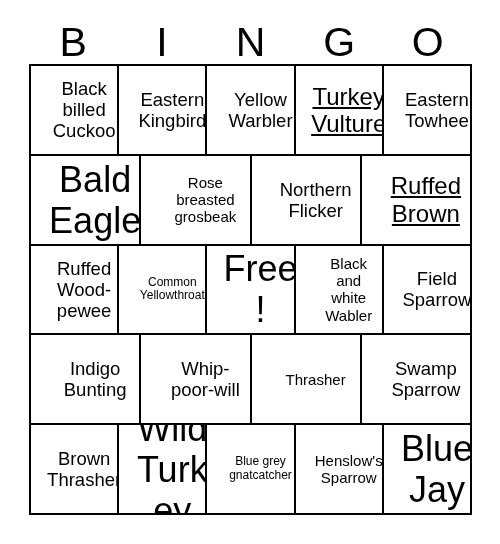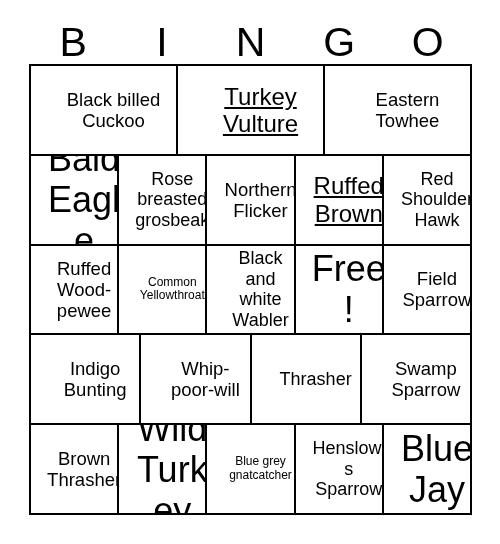--- a/index.html
+++ b/index.html
@@ -84,21 +84,21 @@
     width: 100%;
     line-height: 1.14;
     word-break: normal;
     overflow-wrap: break-word;
     hyphens: none;
     margin-left: 20px;
   }
 
   
   .fs-xsmall .cell-text { font-size: 12px; }
-  .fs-small  .cell-text { font-size: 18px; }
+  .fs-small  .cell-text { font-size: 15px; }
   .fs-medium .cell-text { font-size: 18.5px; }
   .fs-large  .cell-text { font-size: 24px; text-decoration: underline; }
   .fs-xlarge .cell-text { font-size: 36px; }
 </style>
 </head>
 <body>
 
 <div id="card">
 
   <div id="bingo-header">
@@ -107,56 +107,59 @@
     <div class="header-letter">N</div>
     <div class="header-letter">G</div>
     <div class="header-letter">O</div>
   </div>
 
   <div id="bingo-grid">
       <div class="bingo-row">
         <div class="bingo-cell fs-medium">
           <span class="cell-text">Black billed Cuckoo</span>
         </div>
+        <div class="bingo-cell fs-medium">
+          <span class="cell-text">Eastern Kingbird</span>
+        </div>
+        <div class="bingo-cell fs-medium">
+          <span class="cell-text">Yellow Warbler</span>
+        </div>
         <div class="bingo-cell fs-large">
           <span class="cell-text">Turkey Vulture</span>
         </div>
         <div class="bingo-cell fs-medium">
           <span class="cell-text">Eastern Towhee</span>
         </div>
       </div>
       <div class="bingo-row">
         <div class="bingo-cell fs-xlarge">
           <span class="cell-text">Bald Eagle</span>
         </div>
         <div class="bingo-cell fs-small">
           <span class="cell-text">Rose breasted grosbeak</span>
         </div>
         <div class="bingo-cell fs-medium">
           <span class="cell-text">Northern Flicker</span>
         </div>
         <div class="bingo-cell fs-large">
           <span class="cell-text">Ruffed Brown</span>
         </div>
-        <div class="bingo-cell fs-small">
-          <span class="cell-text">Red Shoulder Hawk</span>
-        </div>
       </div>
       <div class="bingo-row">
         <div class="bingo-cell fs-medium">
           <span class="cell-text">Ruffed Wood-pewee</span>
         </div>
         <div class="bingo-cell fs-xsmall">
           <span class="cell-text">Common Yellowthroat</span>
         </div>
+        <div class="bingo-cell fs-xlarge">
+          <span class="cell-text">Free!</span>
+        </div>
         <div class="bingo-cell fs-small">
           <span class="cell-text">Black and white Wabler</span>
-        </div>
-        <div class="bingo-cell fs-xlarge">
-          <span class="cell-text">Free!</span>
         </div>
         <div class="bingo-cell fs-medium">
           <span class="cell-text">Field Sparrow</span>
         </div>
       </div>
       <div class="bingo-row">
         <div class="bingo-cell fs-medium">
           <span class="cell-text">Indigo Bunting</span>
         </div>
         <div class="bingo-cell fs-medium">

